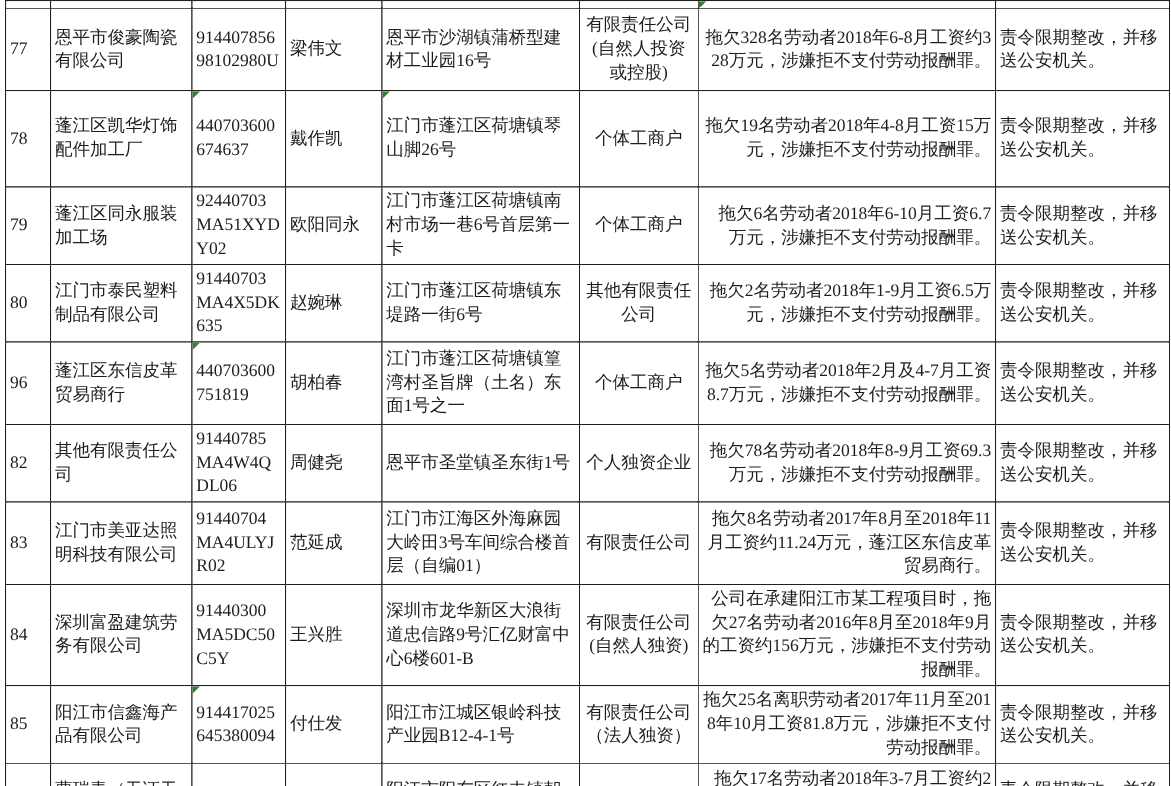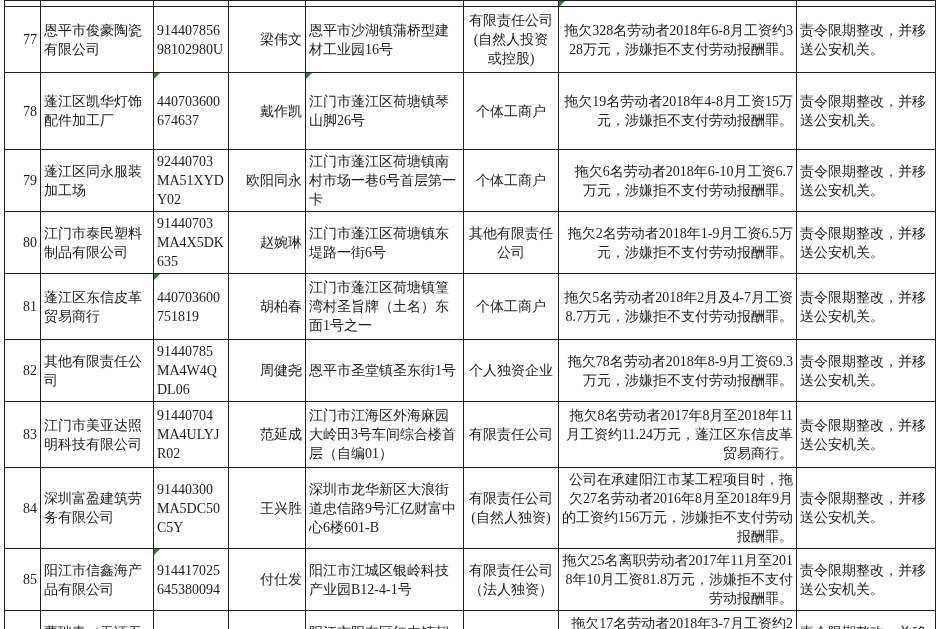--- a/index.html
+++ b/index.html
@@ -26,24 +26,24 @@
     border: 1px solid #1f1f1f;
     vertical-align: middle;
     font-size: 14px;
     line-height: 19px;
     padding: 2px 3px;
     position: relative;
     overflow: hidden;
     word-break: break-all;
     background: #ffffff;
   }
-  td.c-no     { text-align: right; font-size: 14px; }
+  td.c-no     { text-align: left; font-size: 14px; }
   td.c-company{ text-align: left; }
   td.c-code   { text-align: left; font-size: 14px; }
-  td.c-person { text-align: right; }
+  td.c-person { text-align: left; }
   td.c-address{ text-align: left; margin-left: 32px; }
   td.c-type   { text-align: center; }
   td.c-violation { text-align: right; }
   td.c-action { text-align: left; }
   td.code-center { text-align: center; }
   tr.partial td { padding: 0; height: 5px; }
   .tri {
     position: absolute;
     top: 0;
     left: 0;
@@ -116,21 +116,21 @@
     <td class="c-no">80</td>
     <td class="c-company">江门市泰民塑料制品有限公司</td>
     <td class="c-code">91440703MA4X5DK635</td>
     <td class="c-person">赵婉琳</td>
     <td class="c-address">江门市蓬江区荷塘镇东堤路一街6号</td>
     <td class="c-type">其他有限责任公司</td>
     <td class="c-violation">拖欠2名劳动者2018年1-9月工资6.5万元，涉嫌拒不支付劳动报酬罪。</td>
     <td class="c-action">责令限期整改，并移送公安机关。</td>
   </tr>
         <tr style="height: 66px;">
-    <td class="c-no">81</td>
+    <td class="c-no">96</td>
     <td class="c-company">蓬江区东信皮革贸易商行</td>
     <td class="c-code">440703600751819<span class="tri"></span></td>
     <td class="c-person">胡柏春</td>
     <td class="c-address">江门市蓬江区荷塘镇篁湾村圣旨牌（土名）东面1号之一</td>
     <td class="c-type">个体工商户</td>
     <td class="c-violation">拖欠5名劳动者2018年2月及4-7月工资8.7万元，涉嫌拒不支付劳动报酬罪。</td>
     <td class="c-action">责令限期整改，并移送公安机关。</td>
   </tr>
         <tr style="height: 53px;">
     <td class="c-no">82</td>

